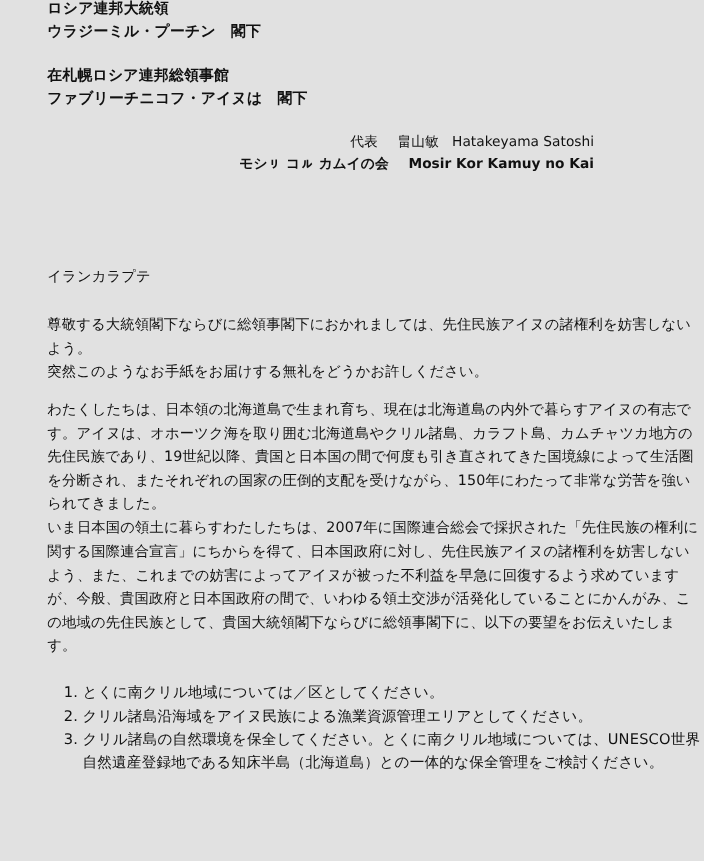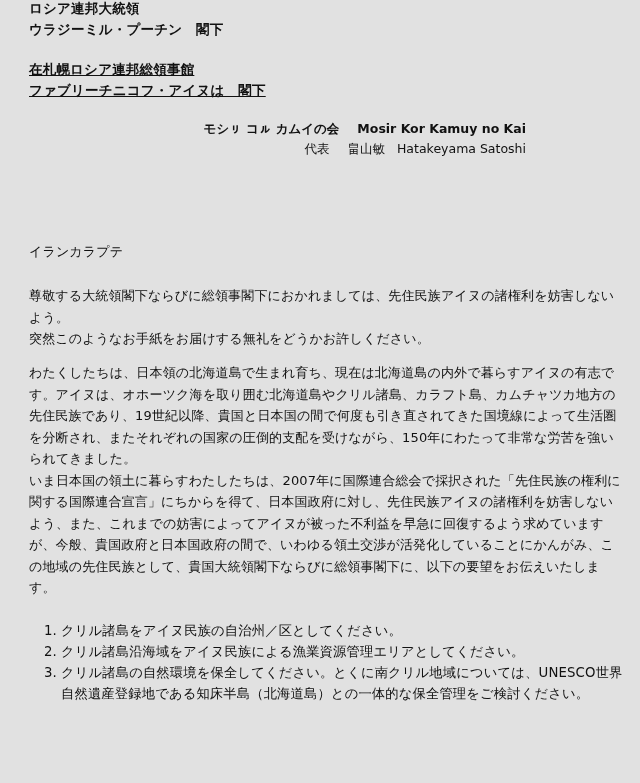--- a/index.html
+++ b/index.html
@@ -10,35 +10,35 @@
     body {
       width: 640px;
       height: 783px;
       overflow: hidden;
       font-family: "DejaVu Sans", "Liberation Sans", sans-serif;
       color: #111111;
       position: relative;
     }
     .page {
       position: absolute;
-      left: 4px;
+      left: 18px;
       top: 0;
       width: 544px;
       height: 783px;
     }
     .addressee {
       position: absolute;
       left: 25px;
       font-weight: bold;
       font-size: 13.5px;
       line-height: 21px;
       letter-spacing: 0.2px;
     }
     .addressee-1 { top: -2px; }
-    .addressee-2 { top: 59px; text-decoration: underline; }
+    .addressee-2 { top: 59px; }
     .addressee .line { display: block; white-space: nowrap; }
 
     .sender {
       position: absolute;
       right: 22px;
       top: 119px;
       text-align: right;
       font-size: 12.5px;
       line-height: 20px;
     }
@@ -91,46 +91,46 @@
     <span class="line">ロシア連邦大統領</span>
     <span class="line">ウラジーミル・プーチン　閣下</span>
   </div>
 
   <div class="addressee addressee-2">
     <span class="line">在札幌ロシア連邦総領事館</span>
     <span class="line">ファブリーチニコフ・アイヌは　閣下</span>
   </div>
 
   <div class="sender">
+    <span class="line">
+      <span>代表</span><span class="gap"></span><span>畠山敏</span><span class="gap" style="width:12px"></span><span>Hatakeyama Satoshi</span>
+    </span>
     <span class="line org">
       <span>モシㇼ コㇽ カムイの会</span><span class="gap"></span><span>Mosir Kor Kamuy no Kai</span>
-    </span>
-    <span class="line">
-      <span>代表</span><span class="gap"></span><span>畠山敏</span><span class="gap" style="width:12px"></span><span>Hatakeyama Satoshi</span>
     </span>
   </div>
 
   <div class="body-text greeting">
     <p>イランカラプテ</p>
   </div>
 
   <div class="body-text opening">
     <p>尊敬する大統領閣下ならびに総領事閣下におかれましては、先住民族アイヌの諸権利を妨害しないよう。</p>
     <p>突然このようなお手紙をお届けする無礼をどうかお許しください。</p>
   </div>
 
   <div class="body-text main">
     <p>わたくしたちは、日本領の北海道島で生まれ育ち、現在は北海道島の内外で暮らすアイヌの有志です。アイヌは、オホーツク海を取り囲む北海道島やクリル諸島、カラフト島、カムチャツカ地方の先住民族であり、19世紀以降、貴国と日本国の間で何度も引き直されてきた国境線によって生活圏を分断され、またそれぞれの国家の圧倒的支配を受けながら、150年にわたって非常な労苦を強いられてきました。</p>
     <p>いま日本国の領土に暮らすわたしたちは、2007年に国際連合総会で採択された「先住民族の権利に関する国際連合宣言」にちからを得て、日本国政府に対し、先住民族アイヌの諸権利を妨害しないよう、また、これまでの妨害によってアイヌが被った不利益を早急に回復するよう求めていますが、今般、貴国政府と日本国政府の間で、いわゆる領土交渉が活発化していることにかんがみ、この地域の先住民族として、貴国大統領閣下ならびに総領事閣下に、以下の要望をお伝えいたします。</p>
   </div>
 
   <ol class="requests">
     <li>
       <span class="num">1.</span>
-      <span>クリル諸島をアイヌ民族の自治州／区としてください。</span>
+      <span>とくに南クリル地域については／区としてください。</span>
     </li>
     <li>
       <span class="num">2.</span>
       <span>クリル諸島沿海域をアイヌ民族による漁業資源管理エリアとしてください。</span>
     </li>
     <li>
       <span class="num">3.</span>
       <span>クリル諸島の自然環境を保全してください。とくに南クリル地域については、UNESCO世界自然遺産登録地である知床半島（北海道島）との一体的な保全管理をご検討ください。</span>
     </li>
   </ol>

